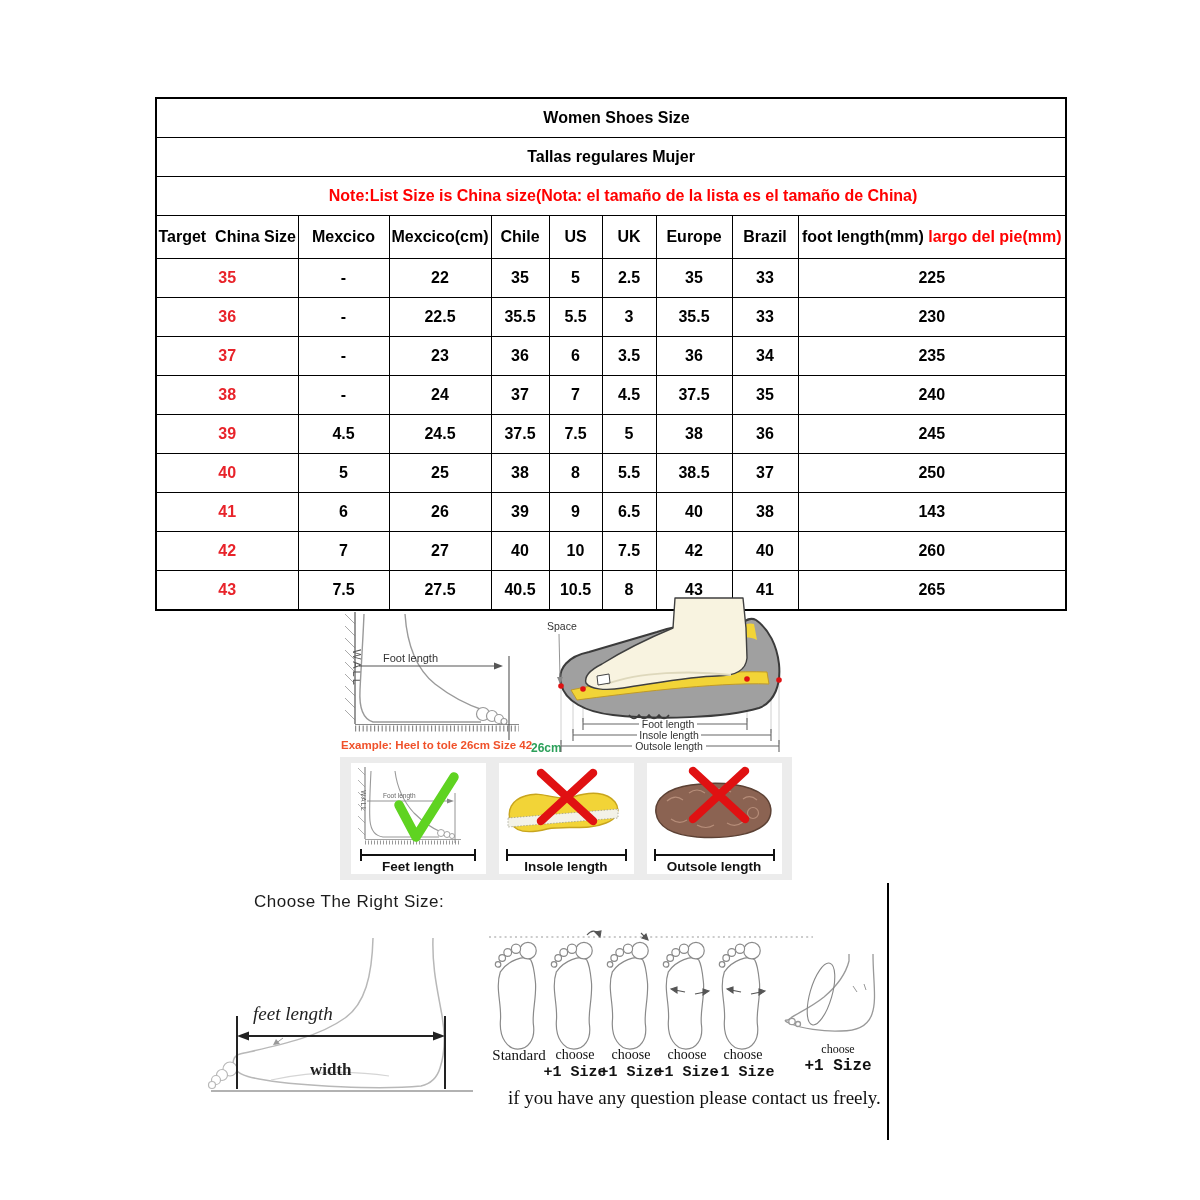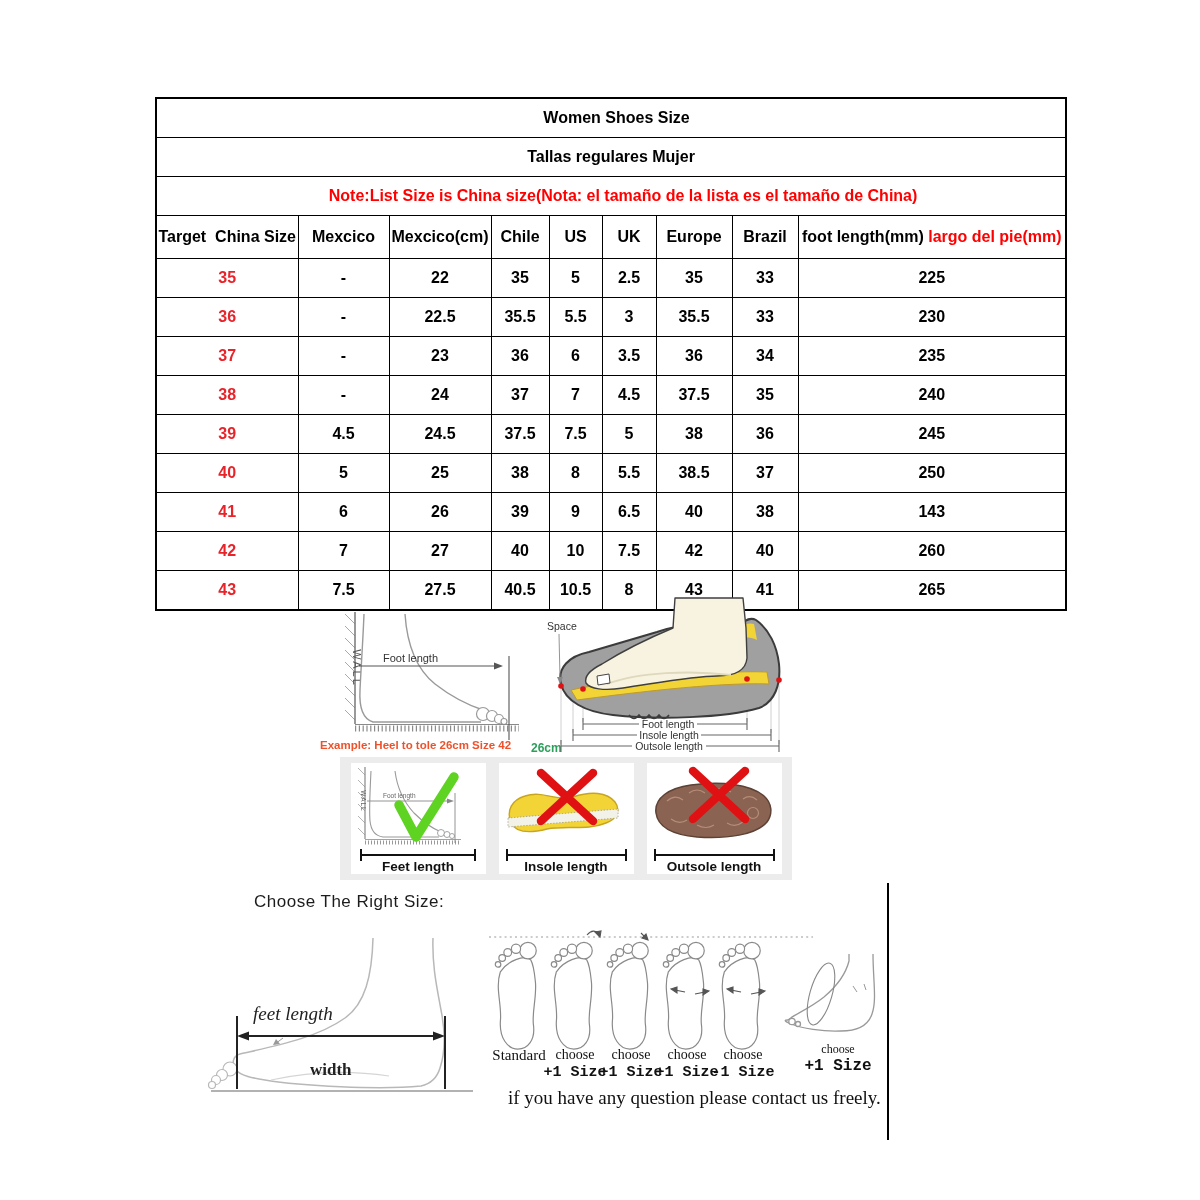--- a/index.html
+++ b/index.html
@@ -14,21 +14,21 @@
   .row-title td{font-size:27px;height:39px;padding-left:11px;}
   .row-sub td{font-size:25px;height:39px;}
   .row-note td{font-size:15px;height:26px;color:var(--red);padding-left:24px;}
   .row-head th{font-size:16px;height:42px;white-space:pre;}
   .size-table tbody td{font-size:16px;height:38px;}
   td.red-num{color:var(--table-red);}
   .largo{color:var(--red);margin-top:12px;}
 
   
   .abs{position:absolute;}
-  .example-text{left:320px;top:739px;font-size:11.5px;font-weight:bold;color:var(--example-orange);}
+  .example-text{left:341px;top:739px;font-size:11.5px;font-weight:bold;color:var(--example-orange);}
   .cm-text{left:531px;top:741px;font-size:12px;font-weight:bold;color:var(--cm-green);}
   .boxes-wrap{left:340px;top:757px;width:452px;height:123px;background:#ececec;
     display:flex;align-items:center;justify-content:center;gap:13px;}
   .mini-box{width:135px;height:111px;background:#fff;}
 
   
   .choose-heading{left:254px;top:892px;font-size:17px;letter-spacing:.5px;color:#1c1c1c;}
   .opt-label{position:absolute;top:1048px;width:64px;text-align:center;line-height:1.05;}
   .opt-line1{font-family:"Liberation Serif",serif;font-size:14px;color:#111;}
   .opt-line1.standard{font-size:15px;}

